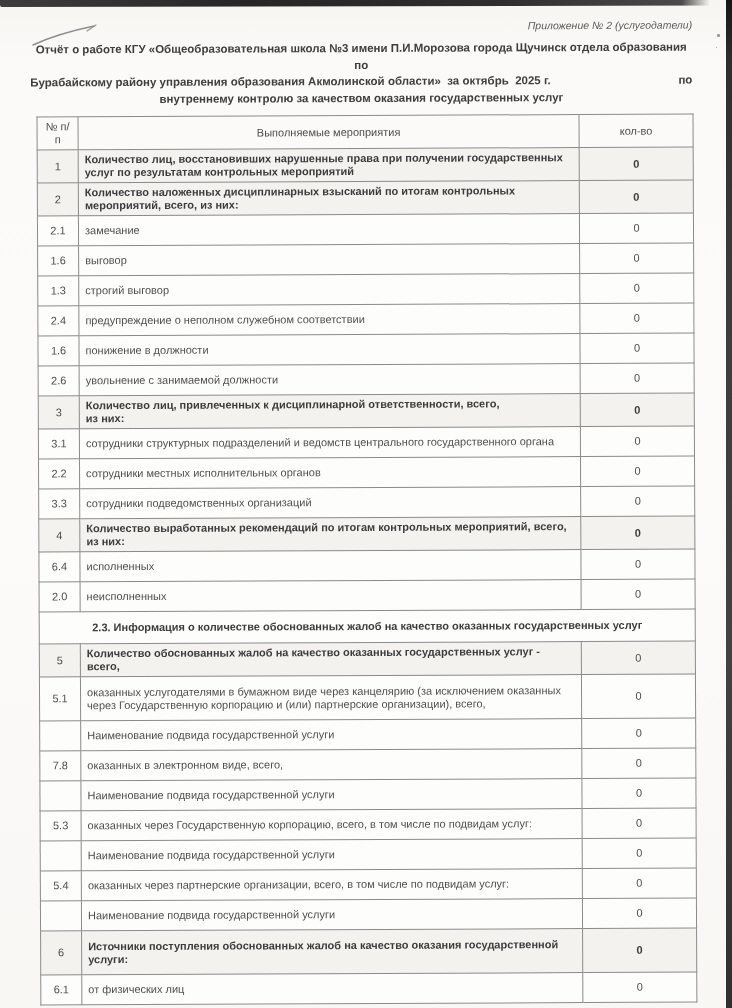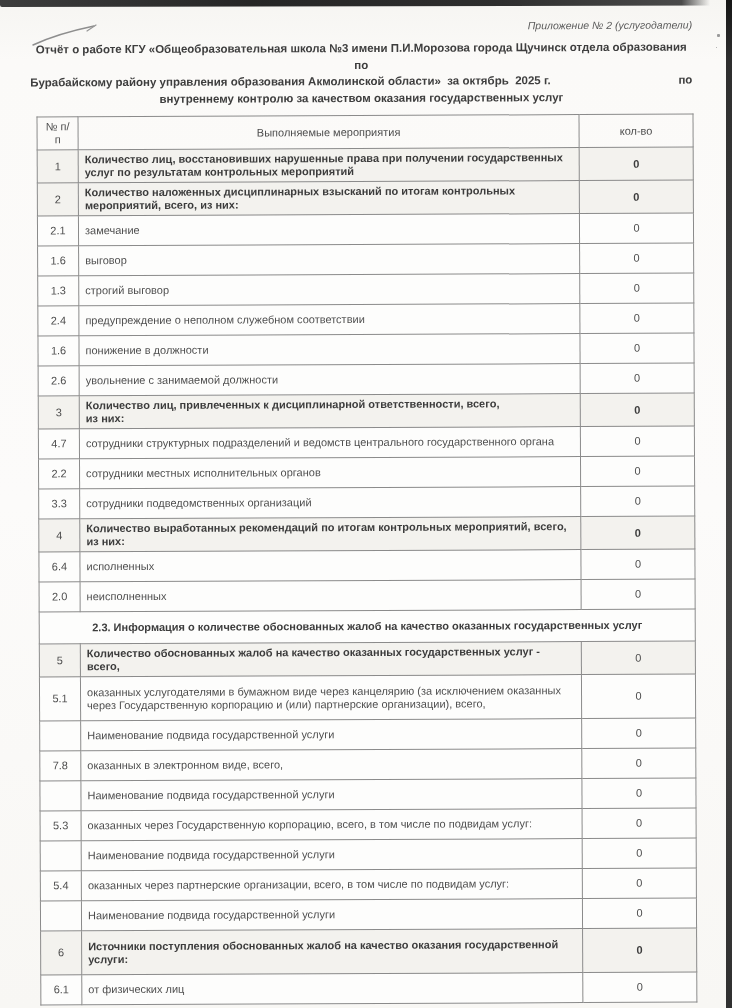--- a/index.html
+++ b/index.html
@@ -180,21 +180,21 @@
   </tr>
 
   <tr class="bold-row">
     <td class="c-num">3</td>
     <td class="c-txt">Количество лиц, привлеченных к дисциплинарной ответственности, всего,
 из них:</td>
     <td class="c-val">0</td>
   </tr>
 
   <tr>
-    <td class="c-num">4.7</td>
+    <td class="c-num">3.1</td>
     <td class="c-txt">сотрудники структурных подразделений и ведомств центрального государственного органа</td>
     <td class="c-val">0</td>
   </tr>
 
   <tr>
     <td class="c-num">2.2</td>
     <td class="c-txt">сотрудники местных исполнительных органов</td>
     <td class="c-val">0</td>
   </tr>
 

